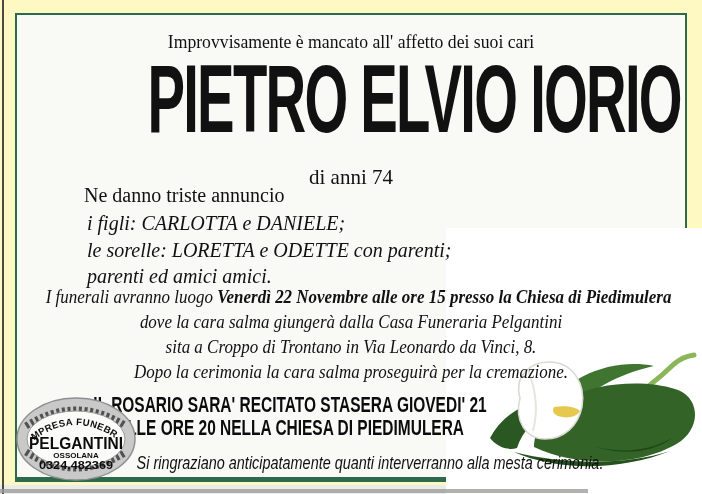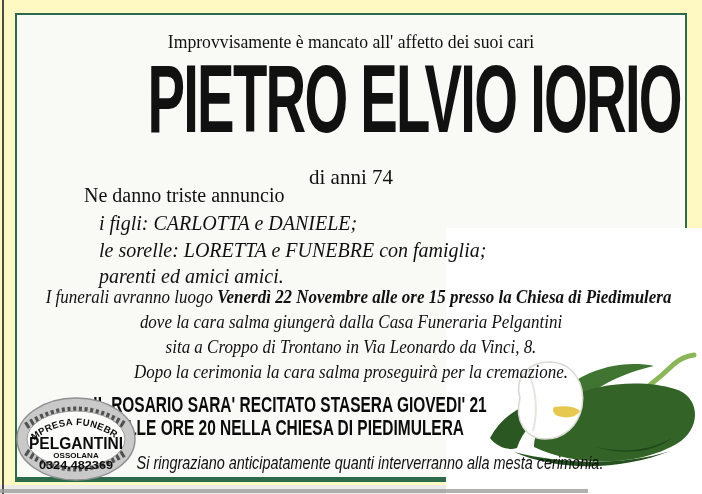--- a/index.html
+++ b/index.html
@@ -22,21 +22,21 @@
 
   .txt{position:absolute;z-index:5;}
   .intro{top:31px;left:0;width:100%;text-align:center;font-size:19px;transform:scaleX(.93);transform-origin:50% 50%;white-space:nowrap;}
   .name{
     top:50px;left:0;width:100%;text-align:center;
     font-family:"Liberation Sans", sans-serif;font-weight:700;font-size:97px;line-height:1;
     letter-spacing:-3px;transform:scaleX(.58);transform-origin:50% 50%;white-space:nowrap;
   }
   .age{top:151px;left:0;width:100%;text-align:center;font-size:21px;margin-top:14px;}
   .announce{top:184px;left:64px;font-size:20px;margin-left:20px;}
-  .family{top:210px;left:99px;font-size:20px;font-style:italic;line-height:26.5px;}
+  .family{top:210px;left:87px;font-size:20px;font-style:italic;line-height:26.5px;}
   .funeral{top:284px;left:0;width:100%;text-align:center;font-style:italic;font-size:19.5px;line-height:25px;}
   .funeral .fline{white-space:nowrap;transform:scaleX(.87);transform-origin:50% 50%;}
   .funeral b{font-weight:700;}
   .rosary{
     top:394px;left:0;width:580px;text-align:center;
     font-family:"Liberation Sans", sans-serif;font-weight:700;font-size:21.5px;line-height:23px;color:#0c0c0c;
   }
   .rosary .rline{white-space:nowrap;transform:scaleX(.72);transform-origin:50% 50%;}
   .thanks{
     top:452px;left:40px;width:660px;text-align:center;
@@ -58,21 +58,21 @@
   <div class="txt intro">Improvvisamente è mancato all' affetto dei suoi cari</div>
 
   <div class="txt name">PIETRO ELVIO IORIO</div>
 
   <div class="txt age">di anni 74</div>
 
   <div class="txt announce">Ne danno triste annuncio</div>
 
   <div class="txt family">
     <div>i figli: CARLOTTA e DANIELE;</div>
-    <div>le sorelle: LORETTA e FUNEBRE con famiglia;</div>
+    <div>le sorelle: LORETTA e ODETTE con parenti;</div>
     <div>parenti ed amici amici.</div>
   </div>
 
   <div class="txt funeral">
     <div class="fline"><span>I funerali avranno luogo </span><b>Venerdì 22 Novembre alle ore 15 presso la Chiesa di Piedimulera</b></div>
     <div class="fline">dove la cara salma giungerà dalla Casa Funeraria Pelgantini</div>
     <div class="fline">sita a Croppo di Trontano in Via Leonardo da Vinci, 8.</div>
     <div class="fline">Dopo la cerimonia la cara salma proseguirà per la cremazione.</div>
   </div>
 

